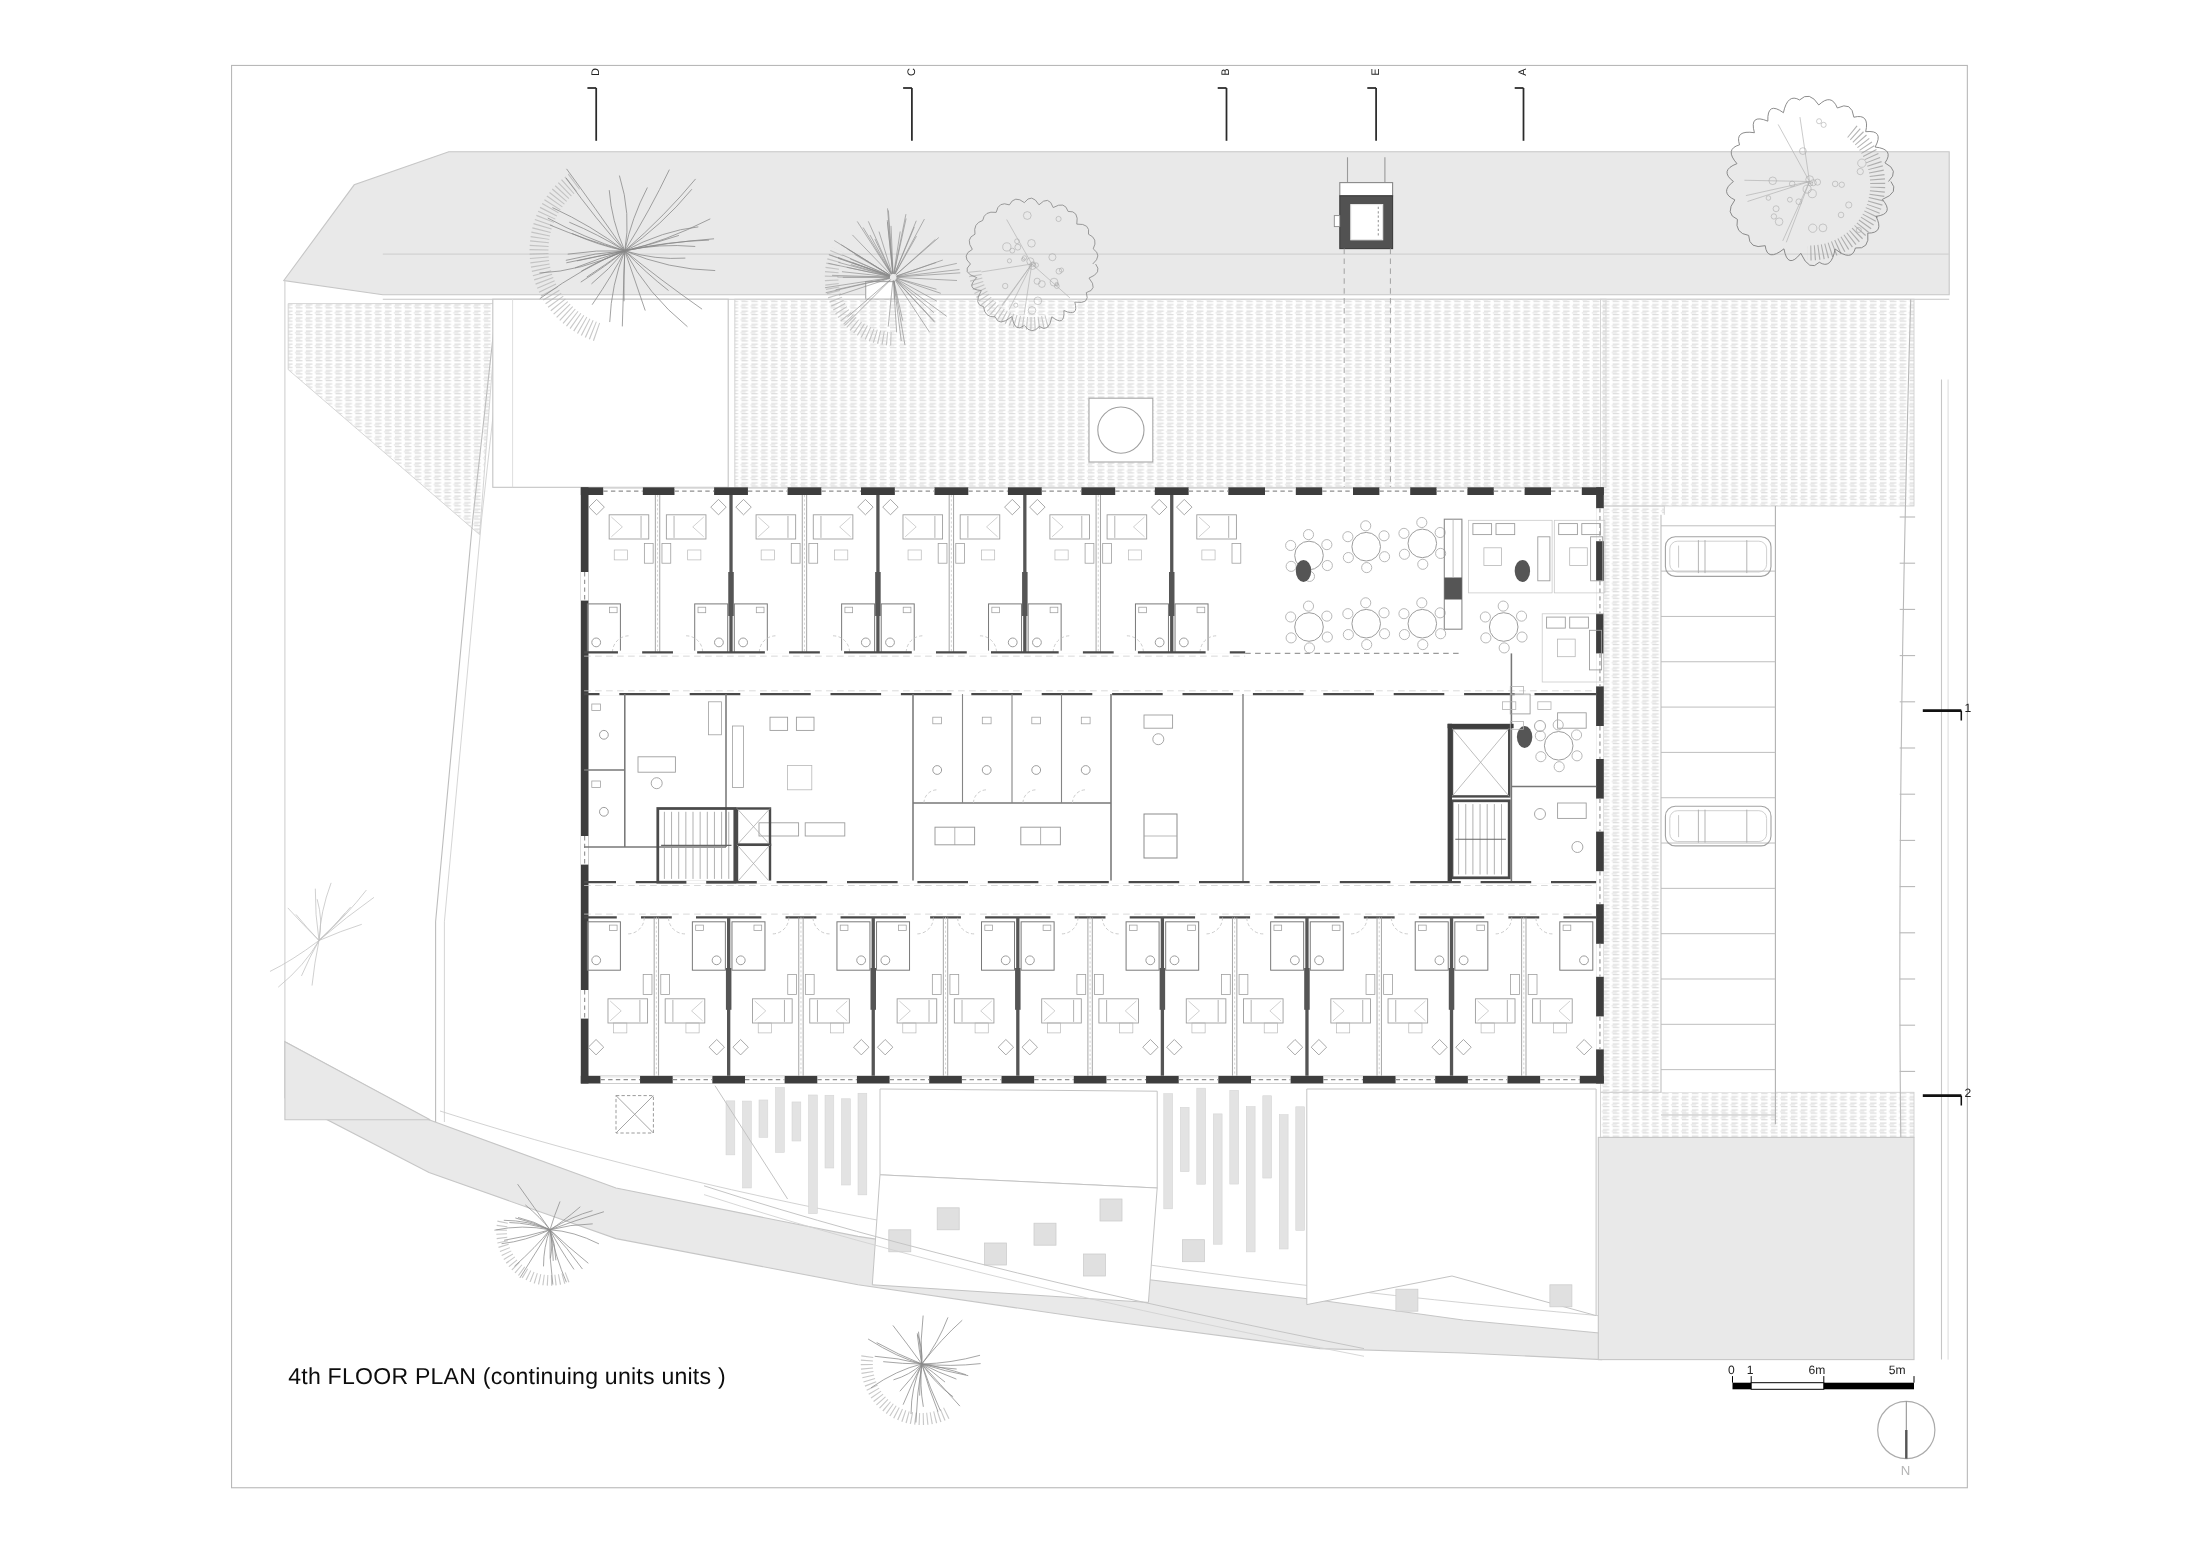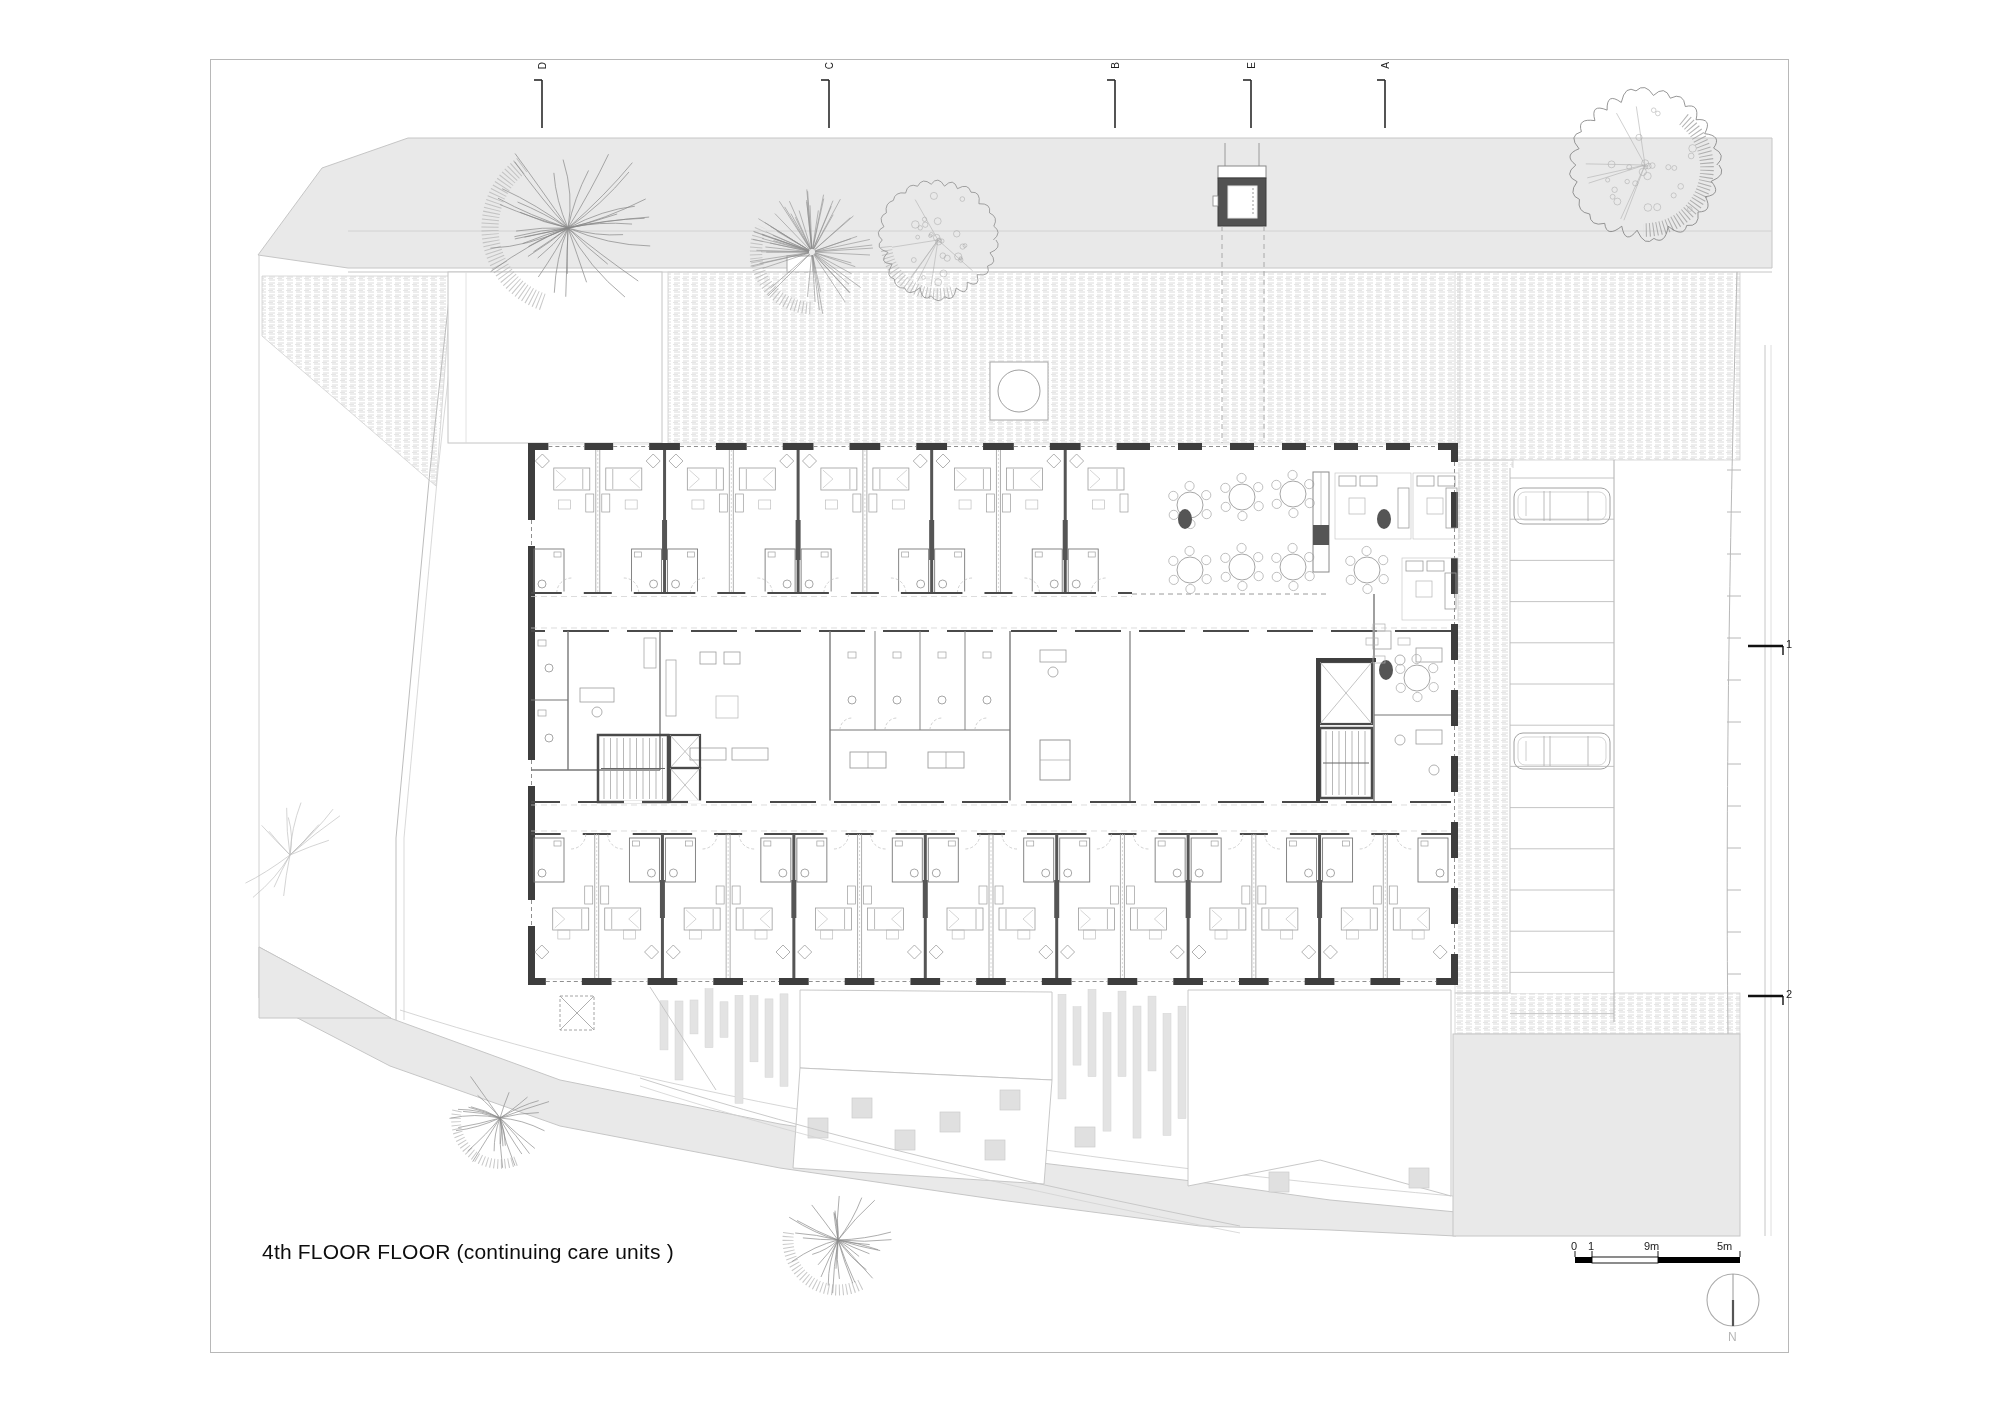--- a/index.html
+++ b/index.html
@@ -1074,19 +1074,19 @@
   <span class="lbl grid-lbl" style="left:820px;top:60px;">C</span>
   <span class="lbl grid-lbl" style="left:1106px;top:60px;">B</span>
   <span class="lbl grid-lbl" style="left:1242px;top:60px;">E</span>
   <span class="lbl grid-lbl" style="left:1376px;top:60px;">A</span>
 
   <span class="lbl sec-lbl" style="left:1786px;top:638px;">1</span>
   <span class="lbl sec-lbl" style="left:1786px;top:988px;">2</span>
 
   <span class="lbl scale-lbl" style="left:1571px;top:1240px;">0</span>
   <span class="lbl scale-lbl" style="left:1588px;top:1240px;">1</span>
-  <span class="lbl scale-lbl" style="left:1644px;top:1240px;">9m</span>
+  <span class="lbl scale-lbl" style="left:1644px;top:1240px;">6m</span>
   <span class="lbl scale-lbl" style="left:1717px;top:1240px;">5m</span>
 
   <span class="lbl north-lbl" style="left:1728px;top:1330px;">N</span>
 
-  <div id="title" class="lbl" style="left:262px;top:1240px;">4th FLOOR FLOOR (continuing care units )</div>
+  <div id="title" class="lbl" style="left:262px;top:1240px;">4th FLOOR PLAN (continuing units units )</div>
 </div>
 
 </body></html>

